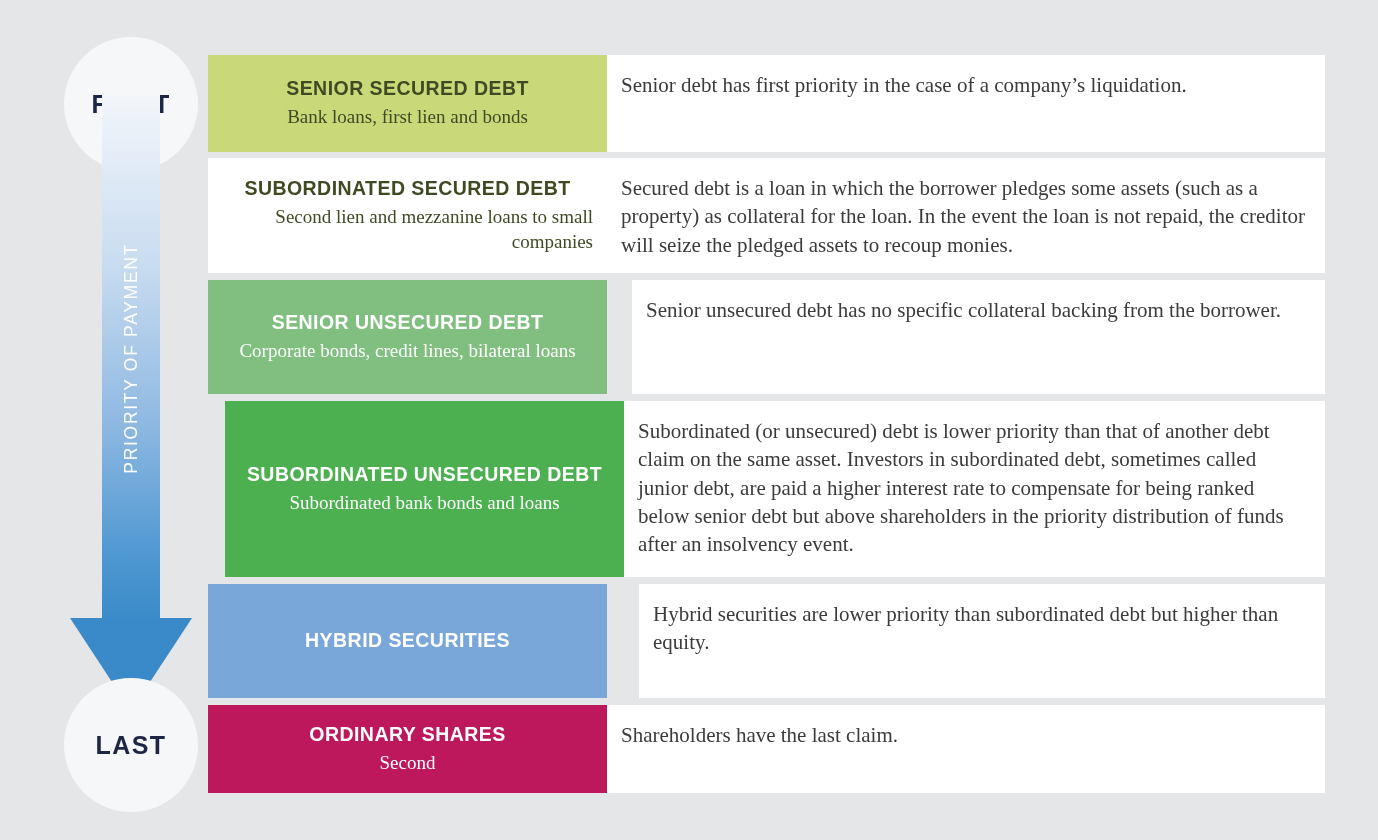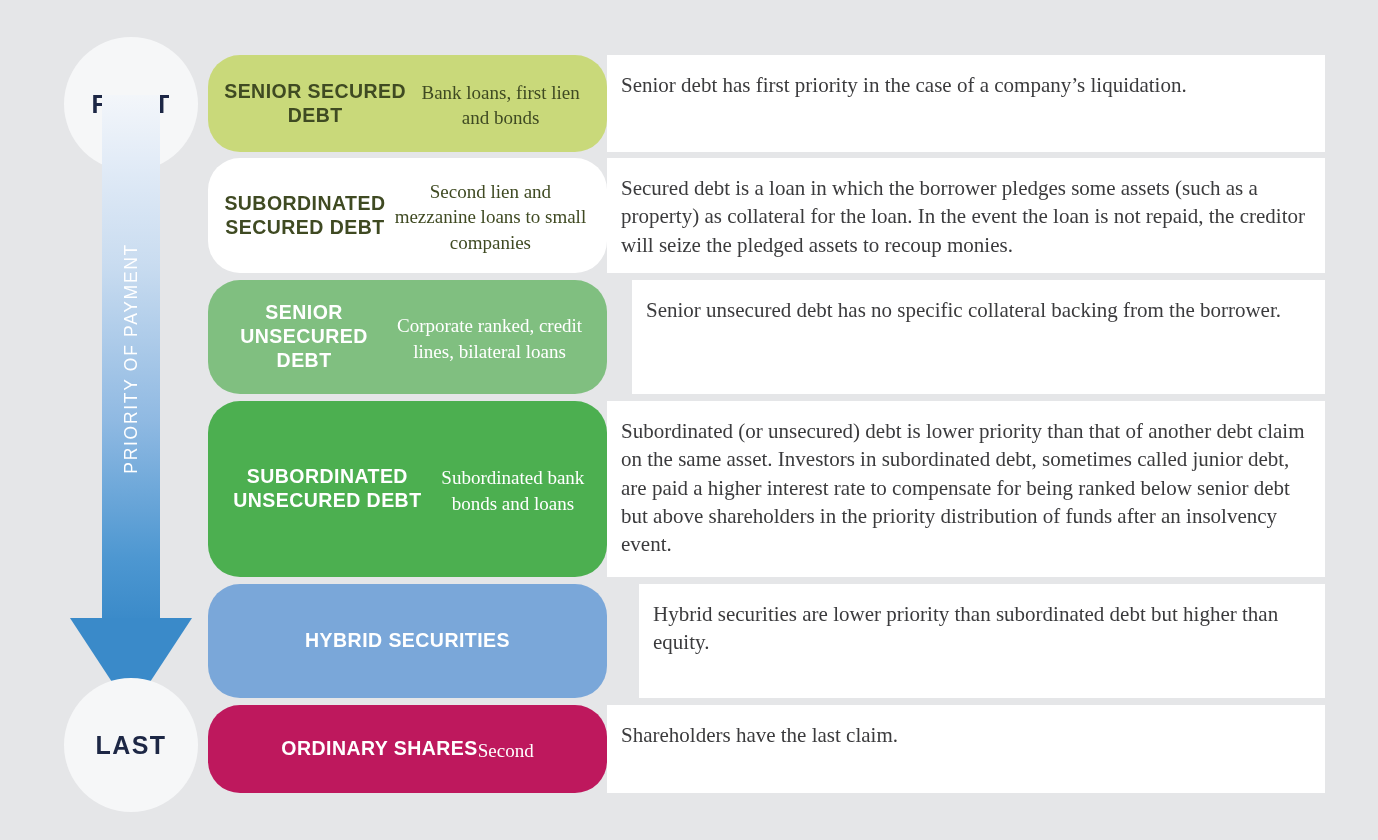--- a/index.html
+++ b/index.html
@@ -104,27 +104,26 @@
     left: 0;
     width: 1117px;
     display: flex;
     align-items: stretch;
   }
 
   .cat {
     width: 399px;
     flex: 0 0 399px;
     display: flex;
-    flex-direction: row;
+    flex-direction: column;
     align-items: center;
     justify-content: center;
-    text-align: center;
+    text-align: right;
     padding: 0 14px;
     box-sizing: border-box;
-    border-radius: 32px;
   }
 
   .cat-title {
     font-family: "Liberation Sans", sans-serif;
     font-size: 19.5px;
     font-weight: 700;
     letter-spacing: 0.45px;
     line-height: 1.22;
   }
 
@@ -191,27 +190,27 @@
       <div class="cat t-dark" style="background:#ffffff;">
         <div class="cat-title">SUBORDINATED SECURED DEBT</div>
         <div class="cat-sub">Second lien and mezzanine loans to small companies</div>
       </div>
       <div class="desc">Secured debt is a loan in which the borrower pledges some assets (such as a property) as collateral for the loan. In the event the loan is not repaid, the creditor will seize the pledged assets to recoup monies.</div>
     </div>
 
     <div class="row" style="top:280px; height:114px;gap:25px;">
       <div class="cat t-light" style="background:#80bf80;">
         <div class="cat-title">SENIOR UNSECURED DEBT</div>
-        <div class="cat-sub">Corporate ranked, credit lines, bilateral loans</div>
+        <div class="cat-sub">Corporate bonds, credit lines, bilateral loans</div>
       </div>
       <div class="desc">Senior unsecured debt has no specific collateral backing from the borrower.</div>
     </div>
 
     <div class="row" style="top:401px; height:176px;">
-      <div class="cat t-light" style="background:#4caf50;">
+      <div class="cat t-light" style="background:#4caf50;margin-left:17px;">
         <div class="cat-title">SUBORDINATED UNSECURED DEBT</div>
         <div class="cat-sub">Subordinated bank bonds and loans</div>
       </div>
       <div class="desc">Subordinated (or unsecured) debt is lower priority than that of another debt claim on the same asset. Investors in subordinated debt, sometimes called junior debt, are paid a higher interest rate to compensate for being ranked below senior debt but above shareholders in the priority distribution of funds after an insolvency event.</div>
     </div>
 
     <div class="row" style="top:584px; height:114px;gap:32px;">
       <div class="cat t-light" style="background:#7aa7d9;">
         <div class="cat-title">HYBRID SECURITIES</div>
       </div>

